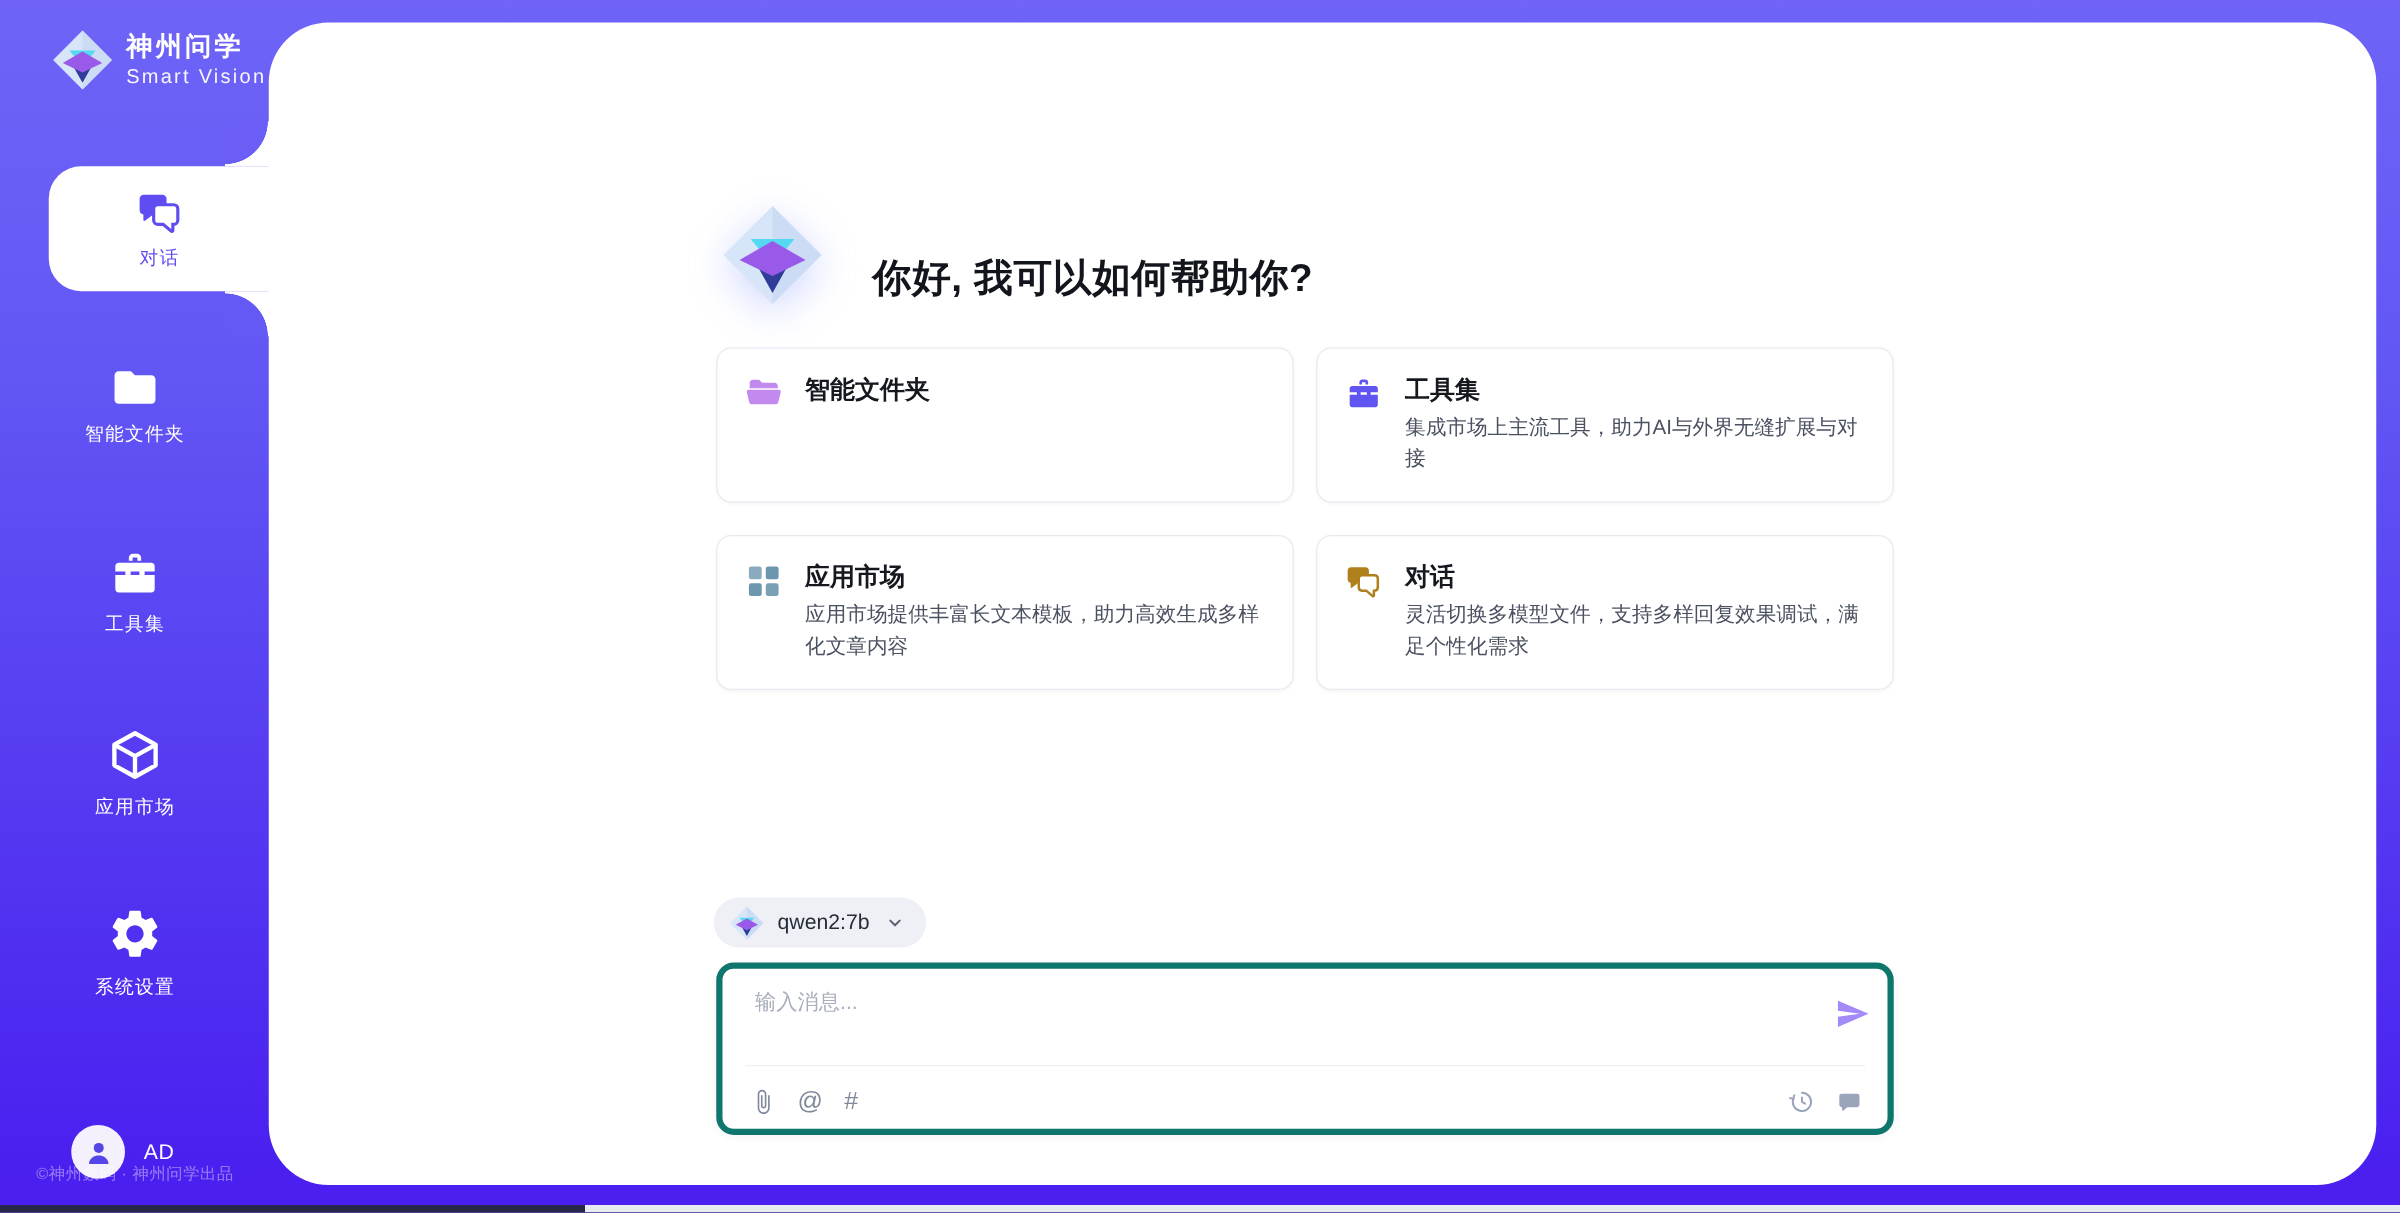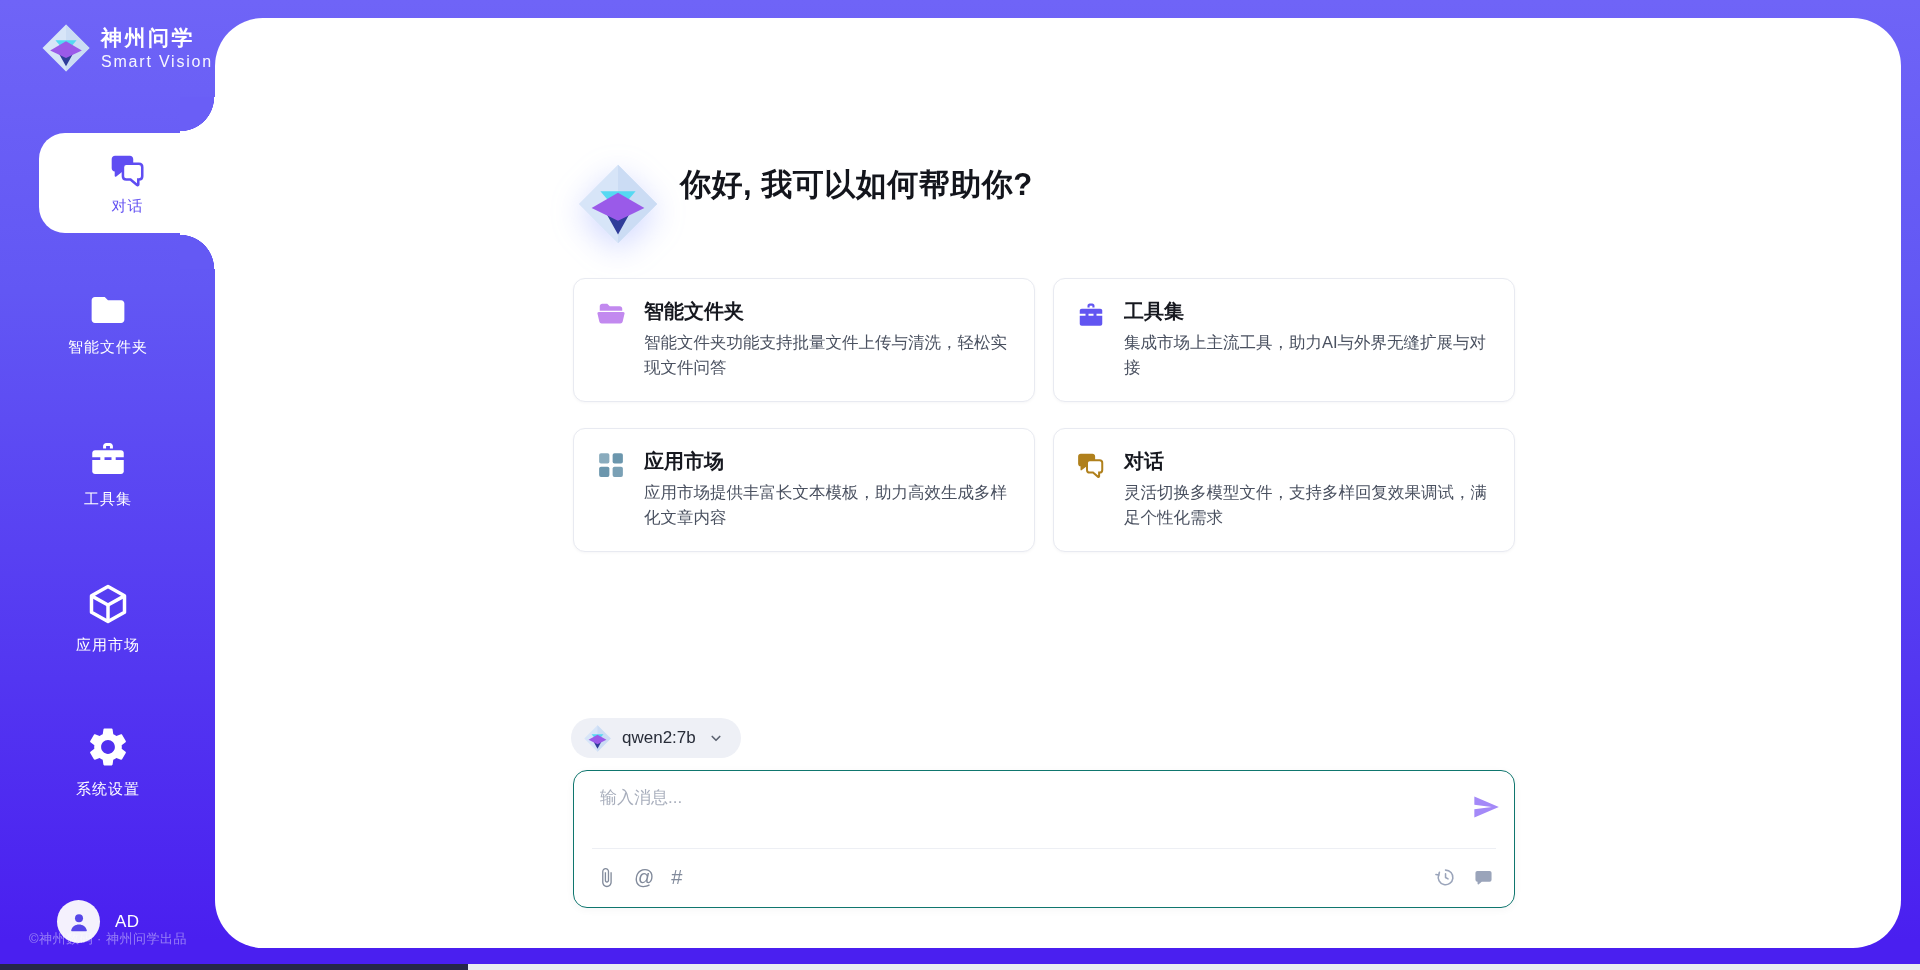--- a/index.html
+++ b/index.html
@@ -35,21 +35,21 @@
   .avatar{width:43px;height:43px;border-radius:50%;background:#f4f1fd;display:flex;
           align-items:center;justify-content:center;color:#5646e8;}
   .user-name{color:#fff;font-size:17px;letter-spacing:.5px;}
   .copyright{position:absolute;left:0;top:930px;width:216px;text-align:center;
              font-size:13px;color:rgba(255,255,255,.42);letter-spacing:.5px;}
 
   .bottom-strip{position:absolute;left:0;bottom:0;width:100%;height:6px;
                 background:linear-gradient(90deg,#262749 0 468px,#e9ebf2 468px 100%);}
 
   
-  .greeting{position:absolute;left:363px;top:146px;display:flex;align-items:flex-start;gap:22px;}
+  .greeting{position:absolute;left:363px;top:146px;display:flex;align-items:flex-end;gap:40px;}
   .greeting-logo{width:80px;height:80px;filter:drop-shadow(0 8px 16px rgba(120,140,255,.35));}
   .greeting-text{font-size:31px;font-weight:700;color:#13151c;letter-spacing:.5px;}
 
   
   .cards{position:absolute;left:358px;top:260px;display:grid;
          grid-template-columns:462px 462px;gap:26px 18px;}
   .card{height:124px;background:#fff;border:1px solid #e8eaf1;border-radius:12px;
         box-sizing:border-box;position:relative;box-shadow:0 1px 3px rgba(25,30,60,.04);cursor:pointer;}
   .card-icon{position:absolute;left:22px;top:21px;width:30px;height:30px;}
   .card-title{position:absolute;left:70px;top:19px;font-size:20px;font-weight:700;color:#16181f;}
@@ -63,21 +63,21 @@
   
   .model-pill{position:absolute;left:356px;top:700px;height:40px;padding:0 16px 0 13px;
               background:#eef0f6;border-radius:20px;display:inline-flex;align-items:center;
               gap:11px;cursor:pointer;text-align:right;}
   .model-pill .pill-logo{width:27px;height:27px;}
   .model-name{font-size:17px;color:#272c38;font-weight:500;}
   .chev{width:18px;height:18px;color:#5b6270;}
 
   
   .composer{position:absolute;left:358px;top:752px;width:942px;height:138px;background:#fff;
-            border:1px solid #0f766e;border-radius:14px;box-sizing:border-box;
+            border:5px solid #0f766e;border-radius:14px;box-sizing:border-box;
             box-shadow:0 2px 8px rgba(25,30,60,.04);}
   .composer-input{position:absolute;left:24px;top:13px;width:850px;height:56px;border:none;
                   outline:none;resize:none;font-size:17px;color:#2a2f3a;font-family:inherit;background:transparent;}
   .composer-input::placeholder{color:#a8aebc;}
   .send-btn{position:absolute;right:14px;top:22px;width:28px;height:28px;border:none;background:none;
             padding:0;color:var(--send-icon,#a489f8);cursor:pointer;}
   .composer-divider{position:absolute;left:18px;right:18px;top:77px;height:1px;background:#edeff4;}
   .composer-toolbar{position:absolute;left:22px;right:20px;top:84px;height:44px;
                     display:flex;align-items:center;gap:17px;color:var(--toolbar-icon,#818a9b);}
   .tool-btn{border:none;background:none;padding:0;display:flex;align-items:center;cursor:pointer;
@@ -192,21 +192,20 @@
     </div>
 
     <div class="cards">
 
       <div class="card">
         <svg class="card-icon ic-folder-open" viewBox="0 0 24 24">
           <path d="M3 5c0-1.1.9-2 2-2h4l2 2h8c1.1 0 2 .9 2 2v1.5H3V5z" fill="currentColor"></path>
           <path d="M2.2 9.5h19.6c.7 0 1.2.64 1.05 1.32l-1.5 6.4c-.21.9-1 1.53-1.93 1.53H4.58c-.92 0-1.72-.63-1.93-1.53l-1.5-6.4C1 10.14 1.5 9.5 2.2 9.5z" fill="currentColor"></path>
         </svg>
         <div class="card-title">智能文件夹</div>
-        <div class="card-desc">智能文件夹功能支持批量文件上传与清洗，轻松实现文件问答</div>
       </div>
 
       <div class="card">
         <svg class="card-icon ic-toolbox" viewBox="0 0 24 24">
             <use href="#sym-toolbox"></use>
           </svg>
         <div class="card-title">工具集</div>
         <div class="card-desc">集成市场上主流工具，助力AI与外界无缝扩展与对接</div>
       </div>
 

